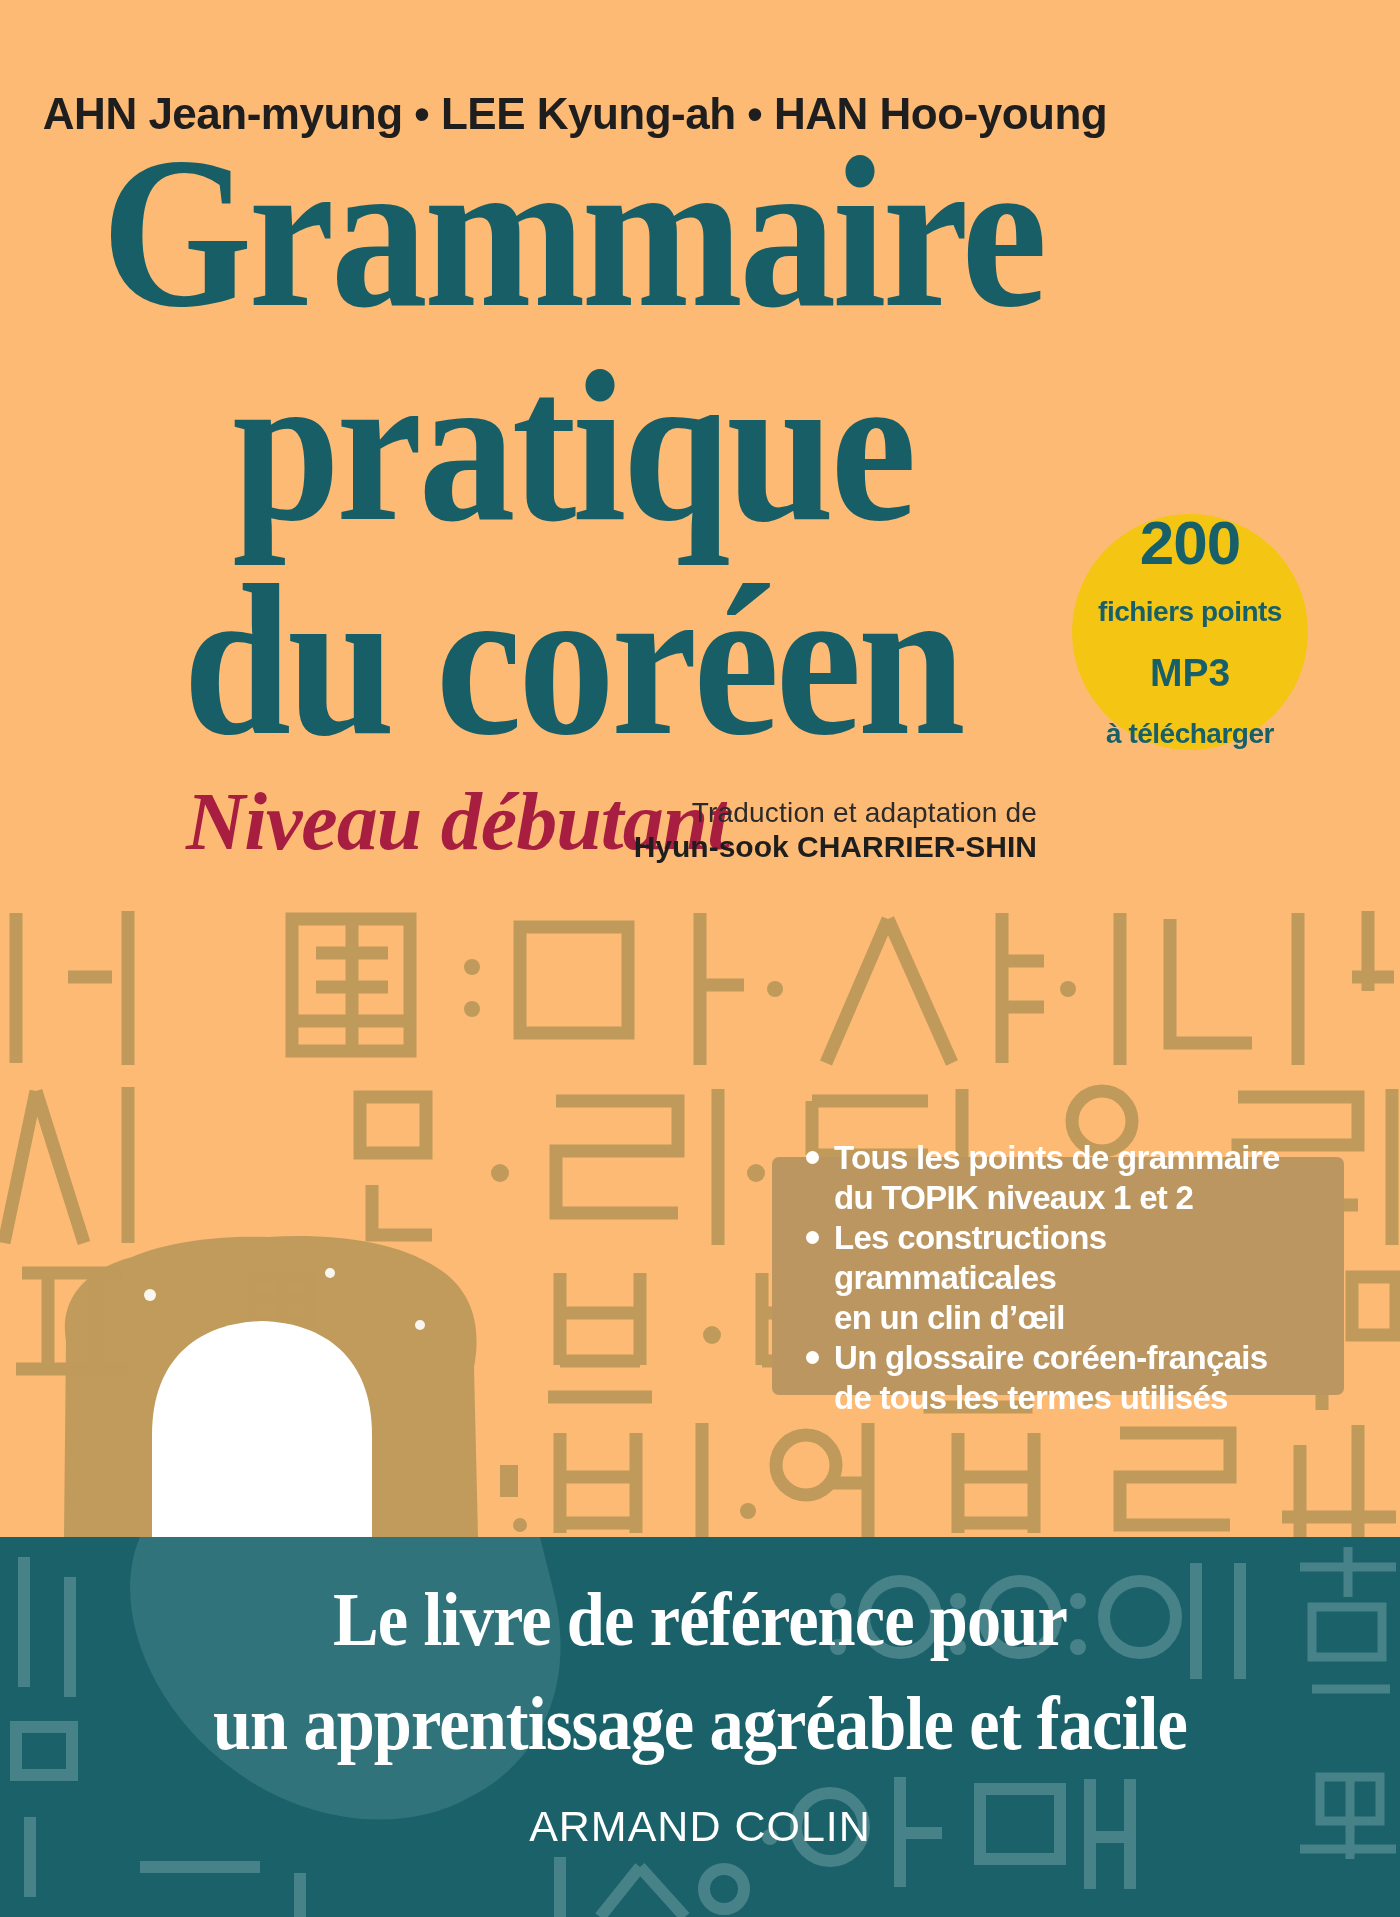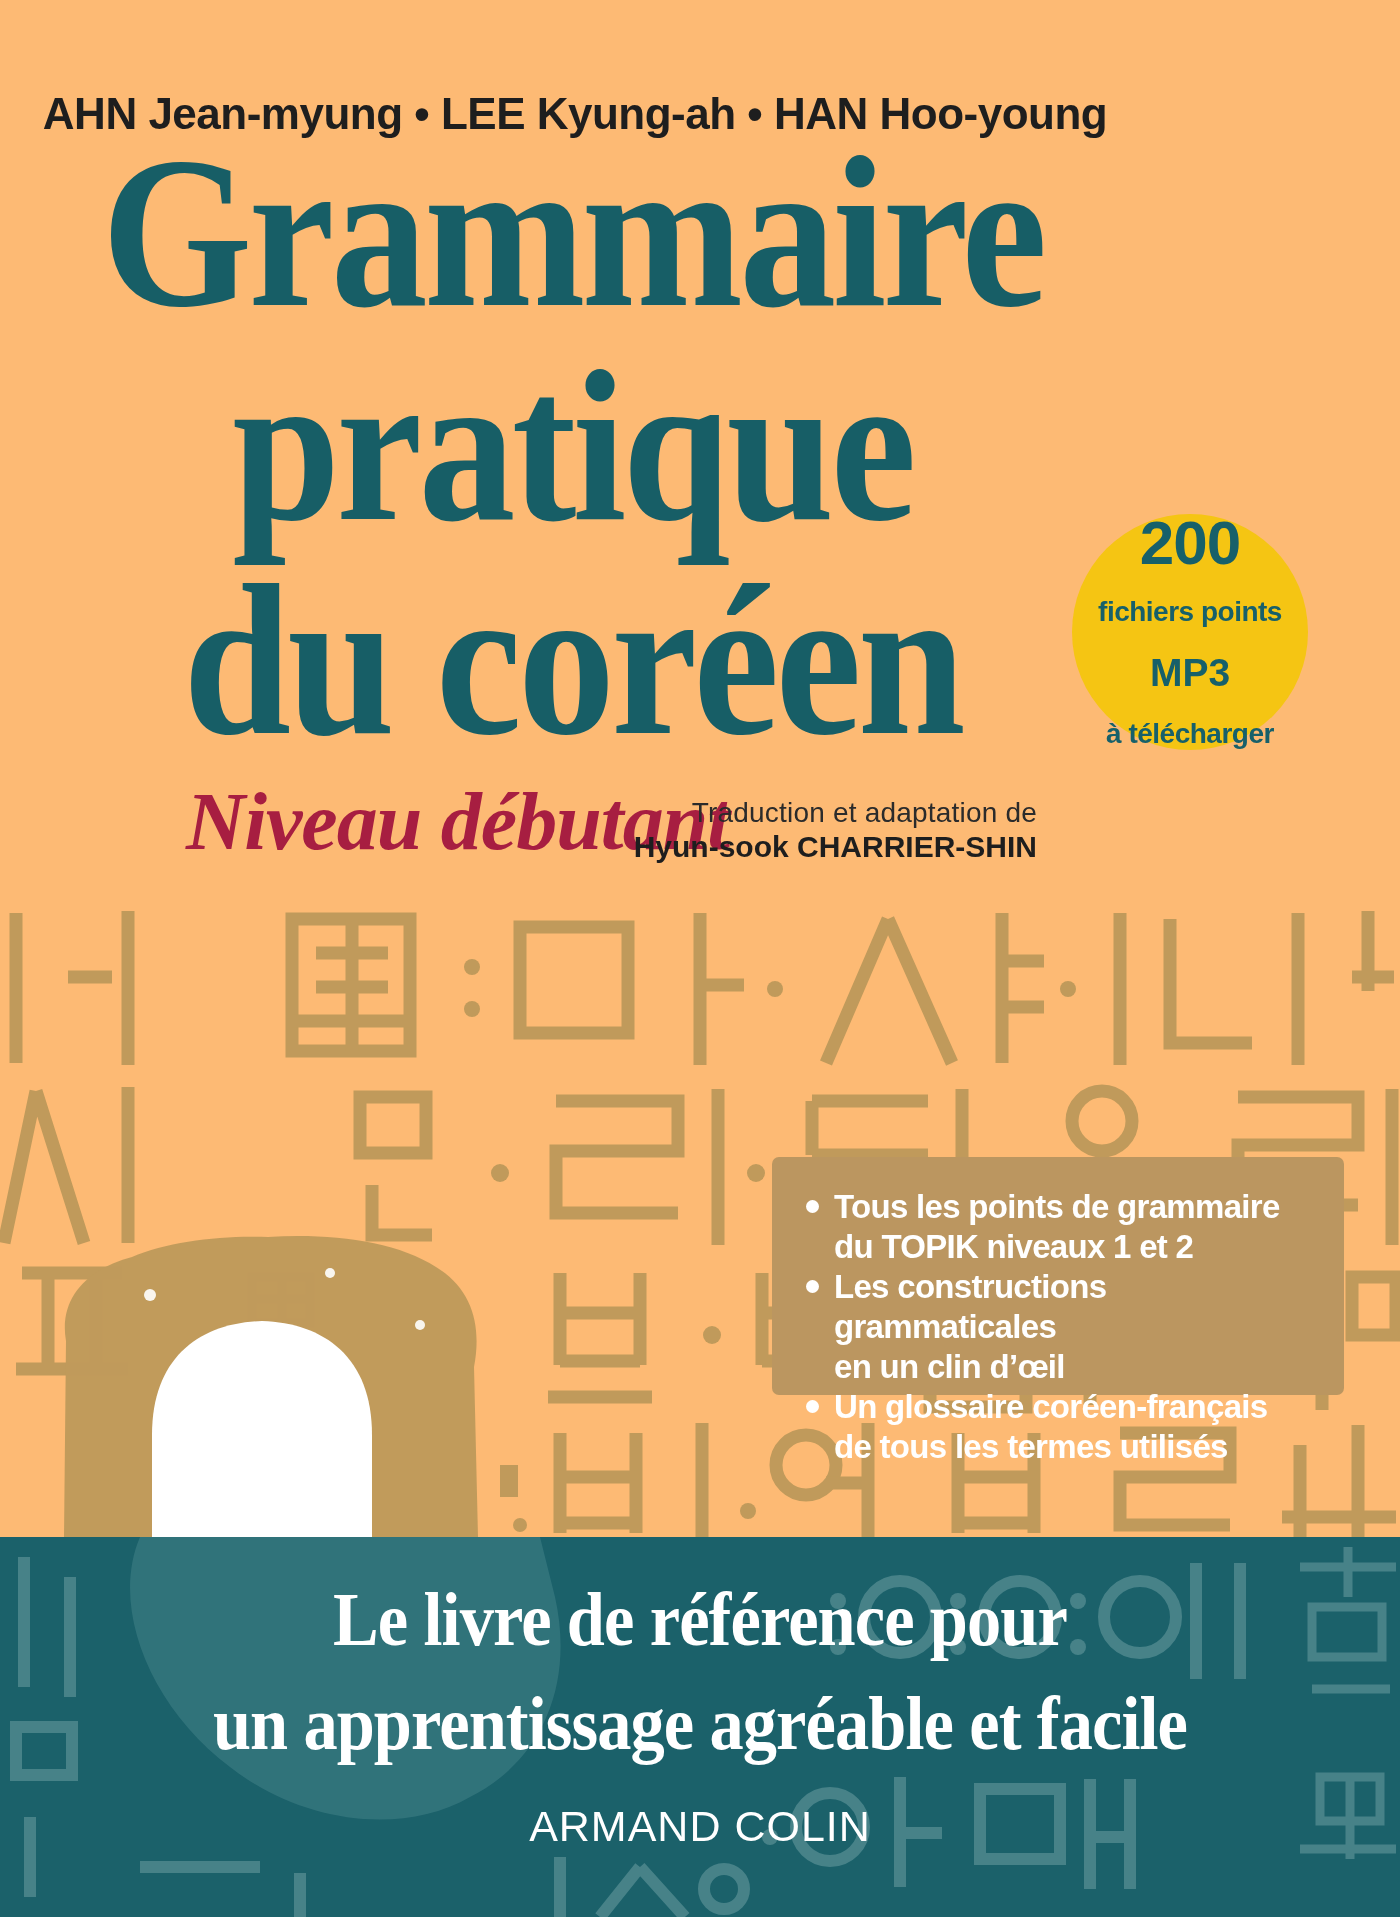--- a/index.html
+++ b/index.html
@@ -63,21 +63,21 @@
   .calligraphy{
     position:absolute;left:0;top:905px;width:1400px;height:632px;
   }
   .calligraphy svg{display:block;}
   
   .features{
     position:absolute;left:772px;top:1157px;width:572px;height:238px;
     background:#BB9660;border-radius:7px;
     box-sizing:border-box;
     padding:30px 24px 26px 34px;
-    display:flex;flex-direction:column;justify-content:flex-start;
+    display:flex;flex-direction:column;justify-content:center;
   }
   .feature{display:flex;align-items:flex-start;gap:15px;}
   .feature .bullet{
     flex:none;width:13px;height:13px;border-radius:50%;
     background:#ffffff;margin-top:13px;
   }
   .feature .ftext{
     color:#ffffff;font-weight:700;
     font-size:33px;line-height:40px;letter-spacing:-0.7px;
   }

